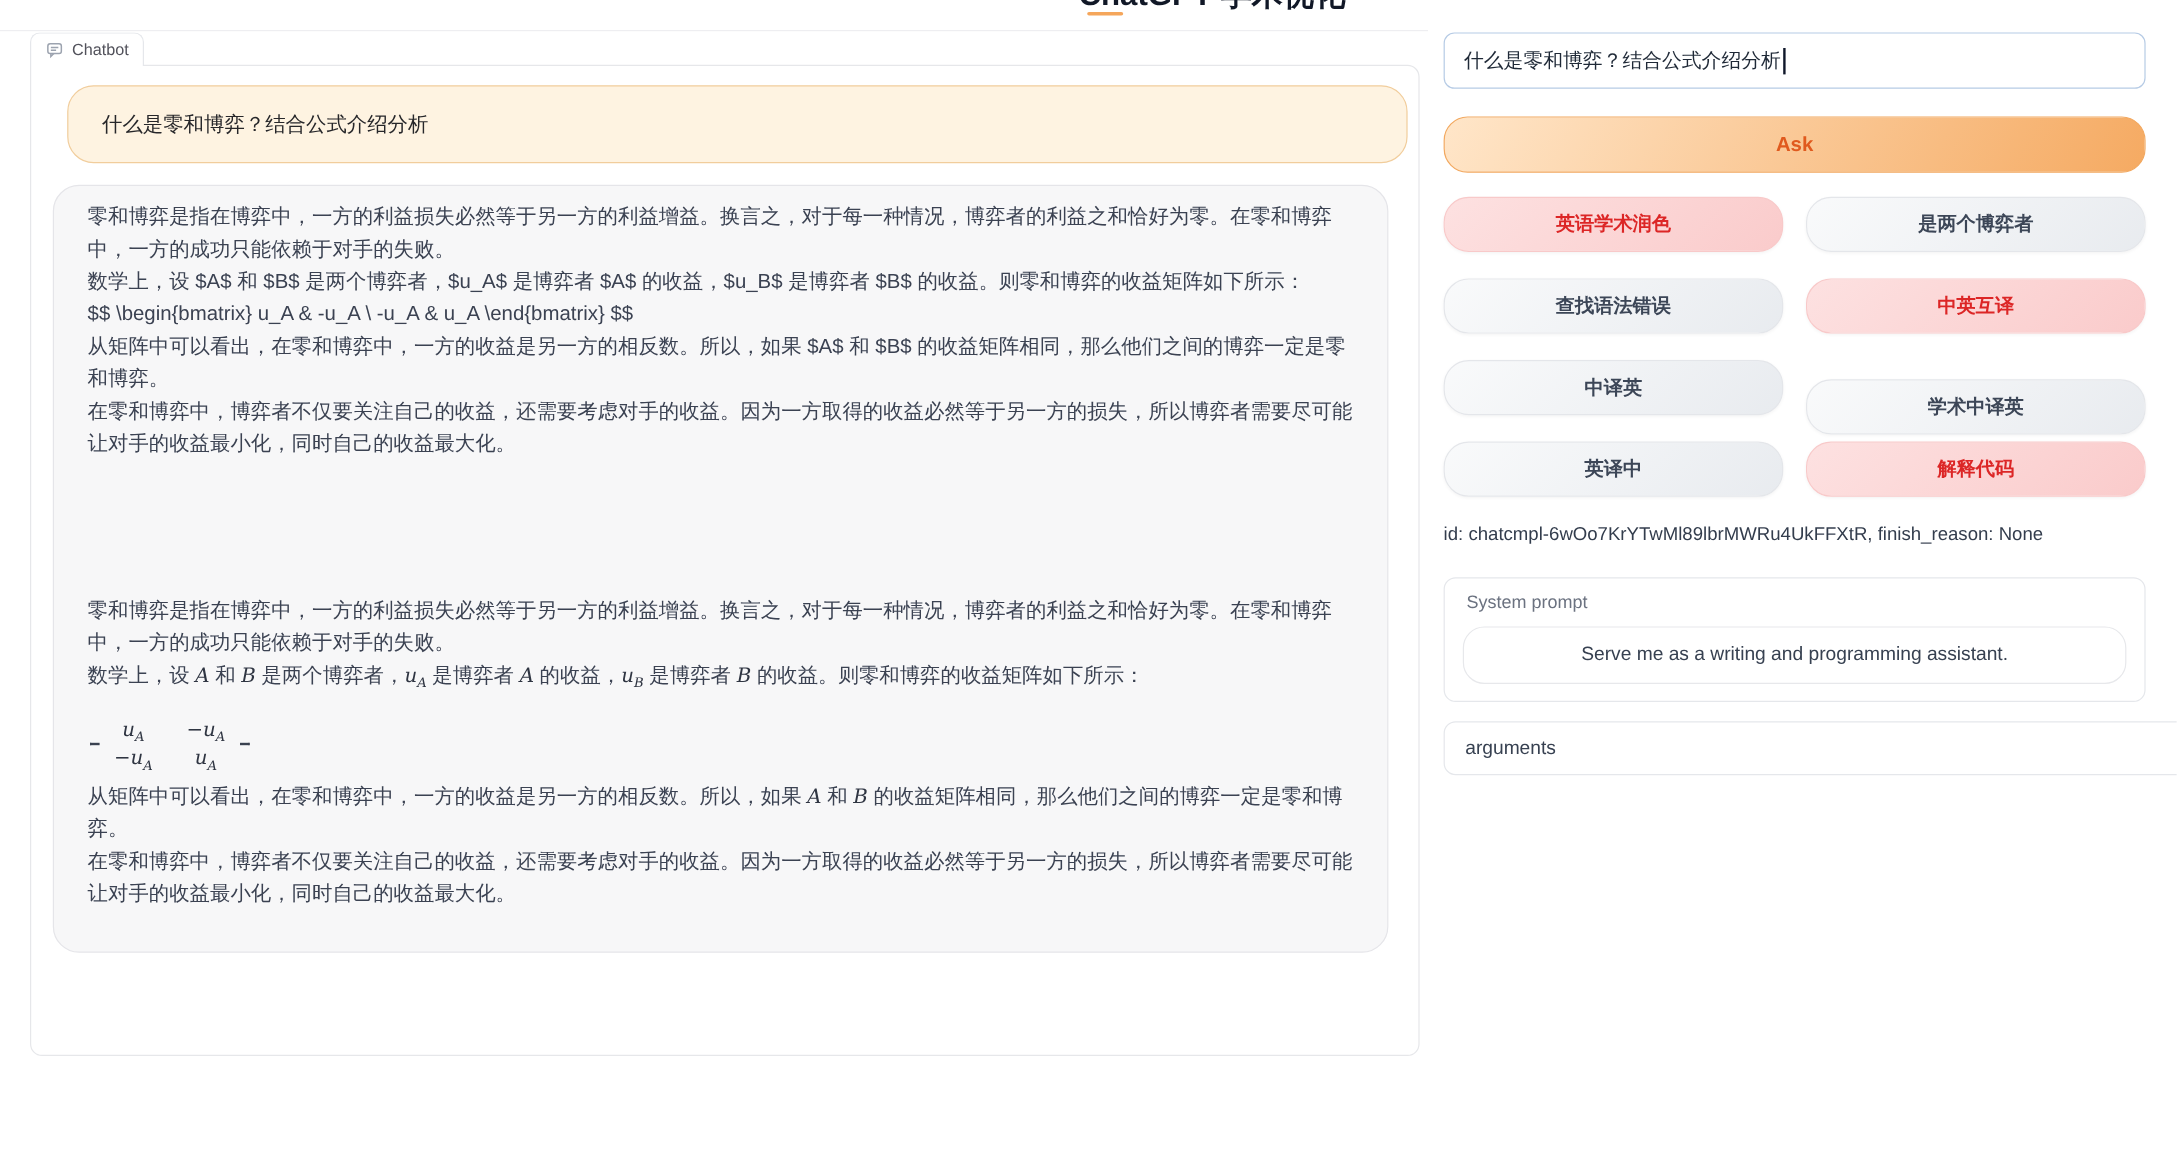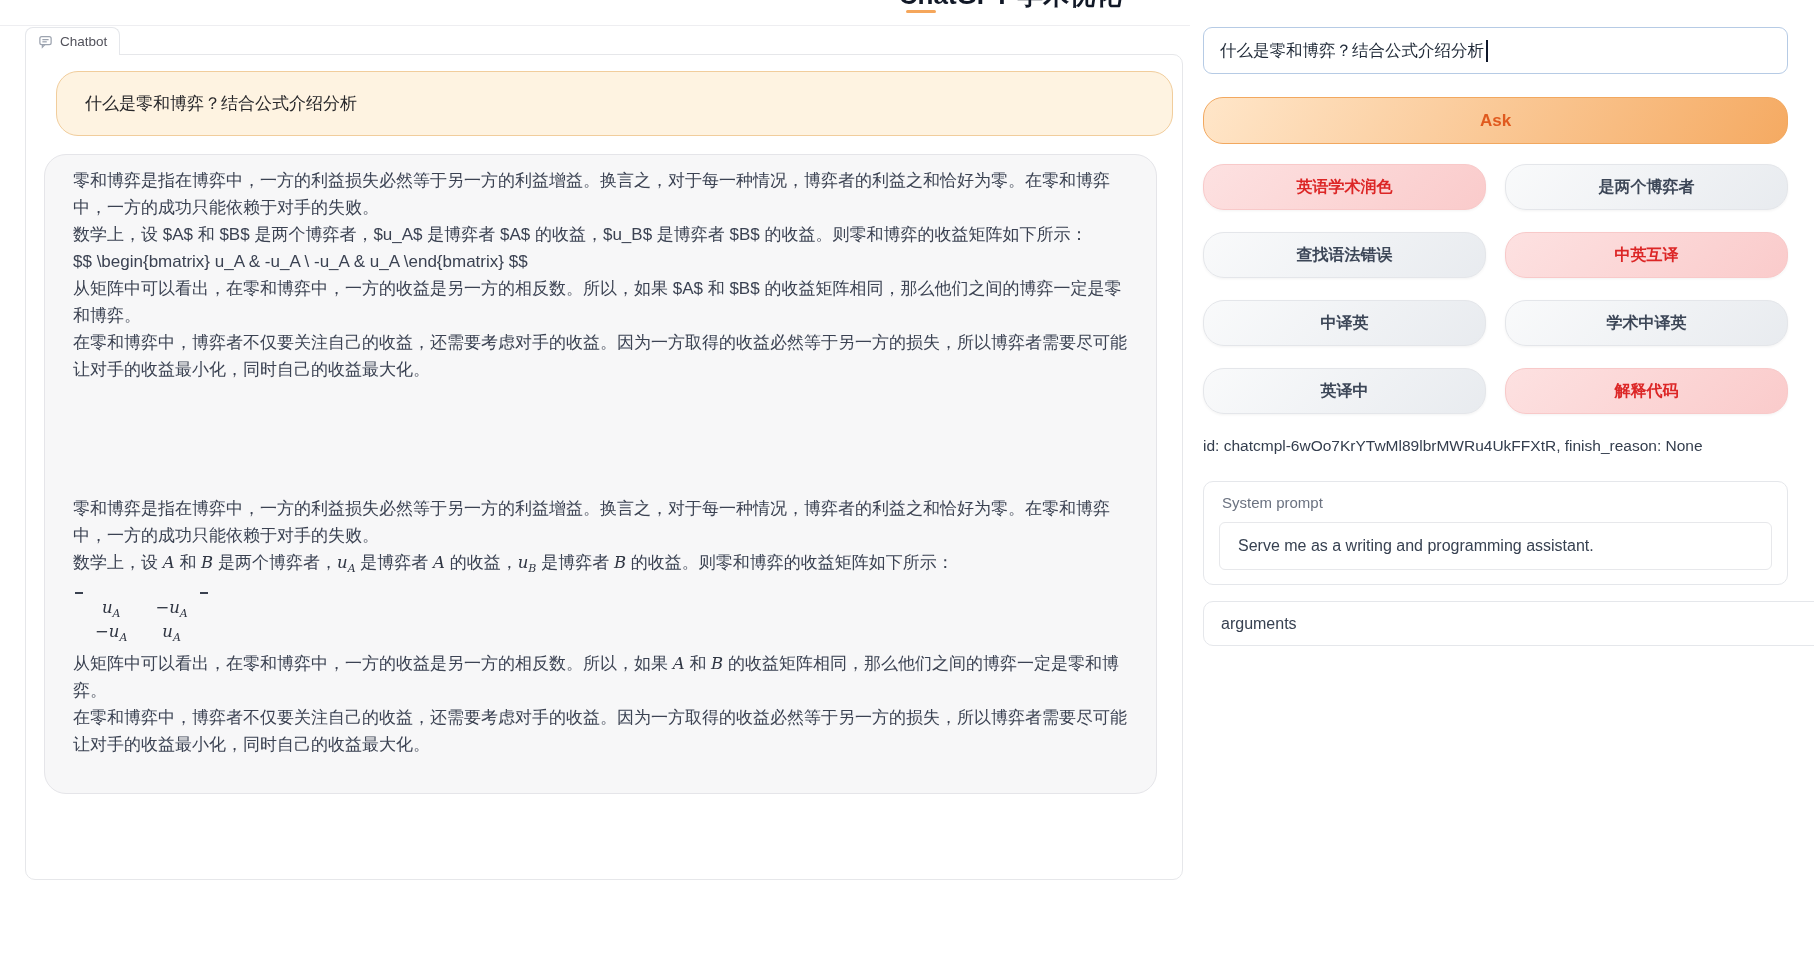--- a/index.html
+++ b/index.html
@@ -27,21 +27,21 @@
     font-size:17px; color:#27272A; }
   .bot-bubble { position:absolute; left:18px; top:99px; width:1113px; height:640px;
     background:#F7F7F8; border:1px solid #E5E5E9; border-radius:22px;
     padding:12px 28px 20px 28px; color:#3B4252; }
   .bot-bubble p { font-size:17px; line-height:27px; margin:0; }
   .msg-gap { height:112px; }
 
   
   .math { font-family:"DejaVu Serif", serif; font-style:italic; font-size:16.5px; color:#2F3542; }
   .math sub { font-size:11px; line-height:0; }
-  .matrix { display:inline-flex; align-items:flex-start; margin:16px 0 2px 2px; }
+  .matrix { display:inline-flex; align-items:center; margin:16px 0 2px 2px; }
   .brk { width:8px; border:1.7px solid #3A4150; }
   .brk.l { border-right:0; }
   .brk.r { border-left:0; }
   .mgrid { display:grid; grid-template-columns:auto auto; column-gap:28px; padding:4px 12px;
     font-family:"DejaVu Serif", serif; font-style:italic; font-size:16.5px; color:#2F3542;
     line-height:24px; text-align:center; }
 
   
   .textbox { position:absolute; left:1203px; top:27px; width:585px; height:47px;
     background:#fff; border:1px solid #B6CBE5; border-radius:9px;
@@ -60,22 +60,22 @@
     box-shadow:0 1px 3px rgba(0,0,0,0.05); }
   .fn-btn.secondary { background:linear-gradient(135deg,#F9FAFB 0%,#E8EBEF 100%); border:1px solid #E4E6EA; color:#3C4657; }
   .fn-btn.primary   { background:linear-gradient(135deg,#FDE1E1 0%,#FACBCB 100%); border:1px solid #F8C9C9; color:#DC2626; }
 
   .status-line { position:absolute; left:1203px; top:437px; font-size:15.5px; color:#333D4D; }
 
   .sysprompt-card { position:absolute; left:1203px; top:481px; width:585px; height:104px;
     border:1px solid #E5E7EB; border-radius:10px; background:#fff; }
   .sysprompt-label { position:absolute; left:18px; top:12px; font-size:15px; color:#6B7280; }
   .sysprompt-input { position:absolute; left:15px; top:40px; width:553px; height:48px;
-    border:1px solid #E7E8EB; border-radius:6px; background:#fff;
-    display:flex; align-items:center; padding:0 18px; font-size:16px; color:#374151; cursor:text; }
+    border:1px solid #E7E8EB; border-radius:18px; background:#fff;
+    display:flex; align-items:center; padding:0 18px; font-size:16px; color:#374151; cursor:text;justify-content:center; }
 
   .accordion { position:absolute; left:1203px; top:601px; width:646px; height:45px;
     border:1px solid #E5E7EB; border-radius:10px; background:#fff;
     display:flex; align-items:center; justify-content:space-between; padding:0 17px; cursor:pointer; }
   .accordion-label { font-size:16px; color:#374151; }
   .tri-icon { font-size:13px; color:#111827; }
 
   .chat-icon svg { display:block; }
 </style>
 </head>
@@ -133,21 +133,21 @@
   </div>
 
   <button class="ask-btn">Ask</button>
 
   <div>
       <button class="fn-btn primary" style="left: 1203px; top: 164px;">英语学术润色</button>
       <button class="fn-btn secondary" style="left: 1505px; top: 164px;">是两个博弈者</button>
       <button class="fn-btn secondary" style="left: 1203px; top: 232px;">查找语法错误</button>
       <button class="fn-btn primary" style="left: 1505px; top: 232px;">中英互译</button>
       <button class="fn-btn secondary" style="left: 1203px; top: 300px;">中译英</button>
-      <button class="fn-btn secondary" style="left: 1505px; top: 300px;">学术中译英</button>
+      <button class="fn-btn secondary" style="left: 1505px; top: 316px;">学术中译英</button>
       <button class="fn-btn secondary" style="left: 1203px; top: 368px;">英译中</button>
       <button class="fn-btn primary" style="left: 1505px; top: 368px;">解释代码</button>
     </div>
 
   <div class="status-line">id: chatcmpl-6wOo7KrYTwMl89lbrMWRu4UkFFXtR, finish_reason: None</div>
 
   <div class="sysprompt-card">
     <div class="sysprompt-label">System prompt</div>
     <div class="sysprompt-input">
       <span>Serve me as a writing and programming assistant.</span>

